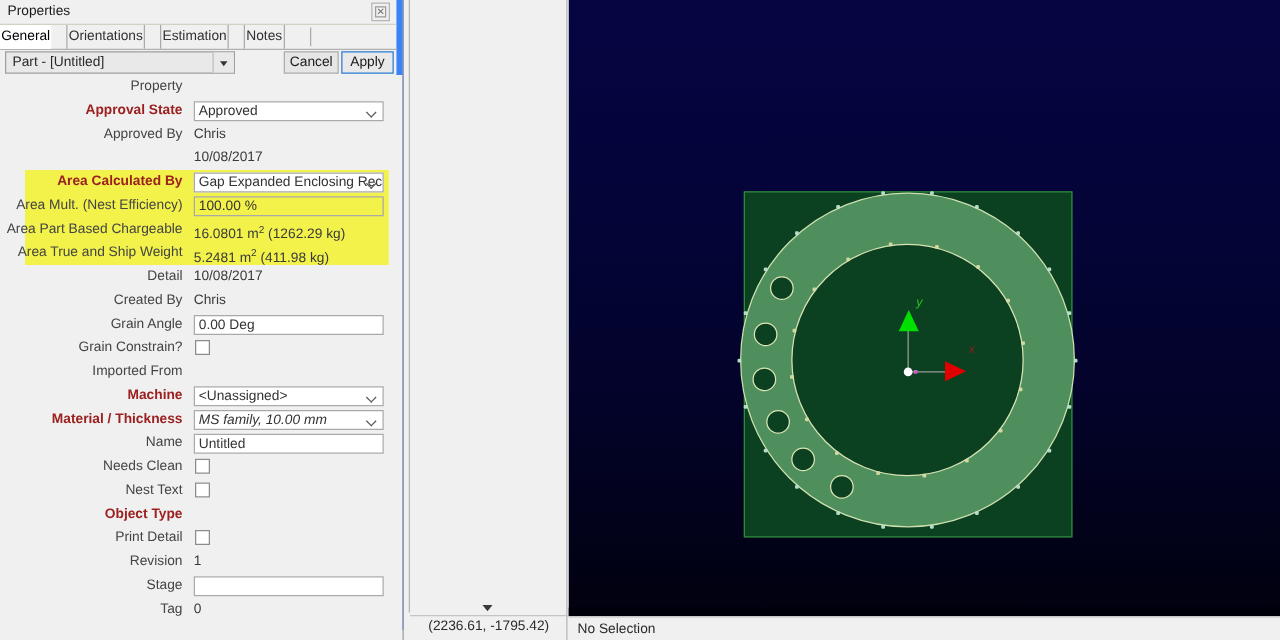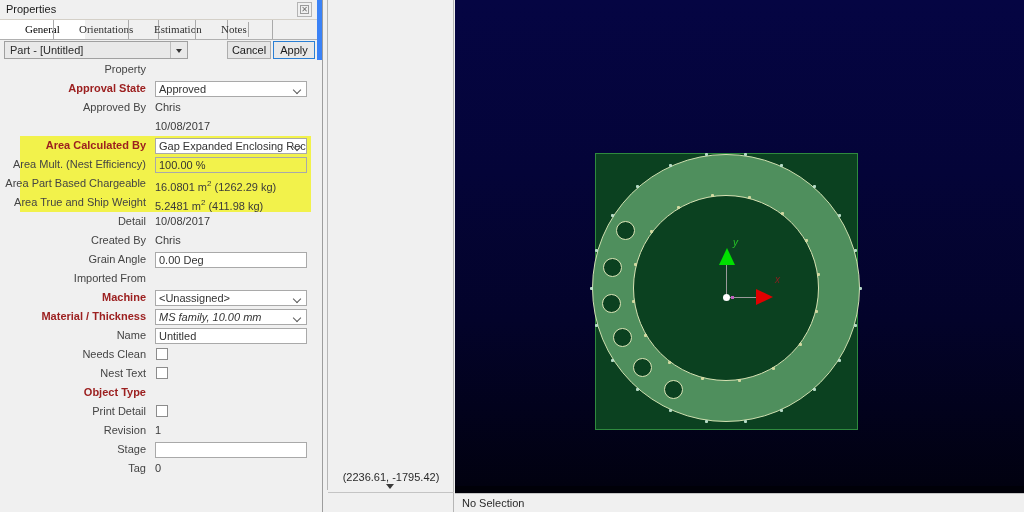--- a/index.html
+++ b/index.html
@@ -40,22 +40,22 @@
     font-size:8px;line-height:8px;text-align:center;color:#6e6e6e;
   }
 
   
   #tabs{
     position:relative;height:19px;background:#f0f0f0;
     border-bottom:1px solid #b0b0b0;
   }
   .tab{
     position:absolute;top:0;height:19px;line-height:19px;
-    padding:0 25px;font-size:11px;color:#303030;
-    box-sizing:border-box;white-space:nowrap;font-family:Liberation Serif, serif;
+    padding:0 1px;font-size:11px;color:#303030;
+    box-sizing:border-box;white-space:nowrap;
   }
   .tab.sep{border-left:1px solid #aaa;border-right:1px solid #aaa;}
   .tab.active{
     background:#ffffff;border-bottom:1px solid #ffffff;
     color:#000;
   }
   #tabs .endsep{
     position:absolute;top:2px;height:15px;width:1px;background:#aaa;
   }
 
@@ -157,21 +157,21 @@
     position:absolute;left:328px;top:0;width:126px;height:512px;
     background:#f0f0f0;border-right:1px solid #b6b6b6;box-sizing:border-box;
   }
   #scroll-tri{
     position:absolute;left:58px;top:484px;width:0;height:0;
     border-left:4px solid transparent;border-right:4px solid transparent;
     border-top:5px solid #3a3a3a;
   }
   #mid-sep{position:absolute;left:0;top:492px;width:126px;height:1px;background:#c4c4c4;}
   #coord-text{
-    position:absolute;left:0;top:471px;width:126px;
+    position:absolute;left:0;top:495px;width:126px;
     text-align:center;font-size:11px;color:#2a2a2a;white-space:nowrap;
   }
 
   
   #viewport{
     position:absolute;left:455px;top:0;width:569px;height:493px;
     background:linear-gradient(to bottom,#050543 0%,#040438 35%,#03032a 65%,#01010f 100%);
     overflow:hidden;
   }
   #sheet{
@@ -324,20 +324,24 @@
           </div>
           <div class="row">
             <span class="lbl">Created By</span>
             <span class="val">Chris</span>
           </div>
           <div class="row">
             <span class="lbl">Grain Angle</span>
             <div class="txtbox">
               <span class="tv">0.00 Deg</span>
             </div>
+          </div>
+          <div class="row">
+            <span class="lbl">Grain Constrain?</span>
+            <div class="chk"></div>
           </div>
           <div class="row">
             <span class="lbl">Imported From</span>
             <span class="val"></span>
           </div>
           <div class="row">
             <span class="lbl req">Machine</span>
             <div class="combobox">
               <span class="tv">&lt;Unassigned&gt;</span>
               <span class="chev"></span>

